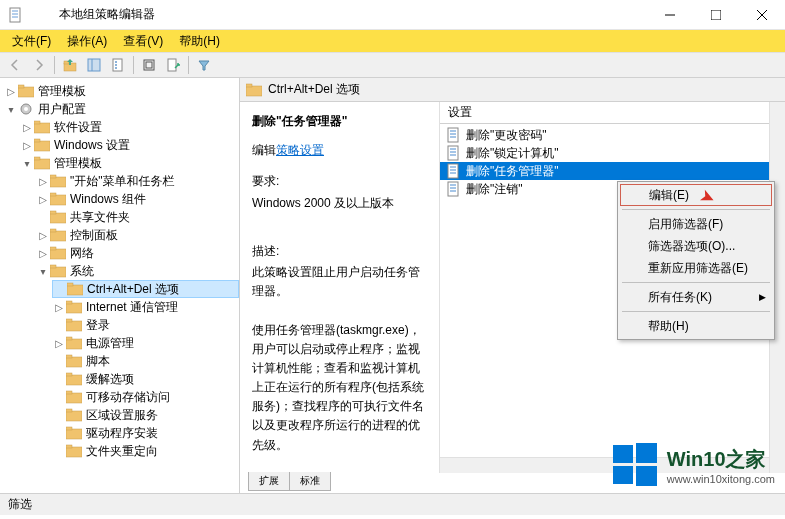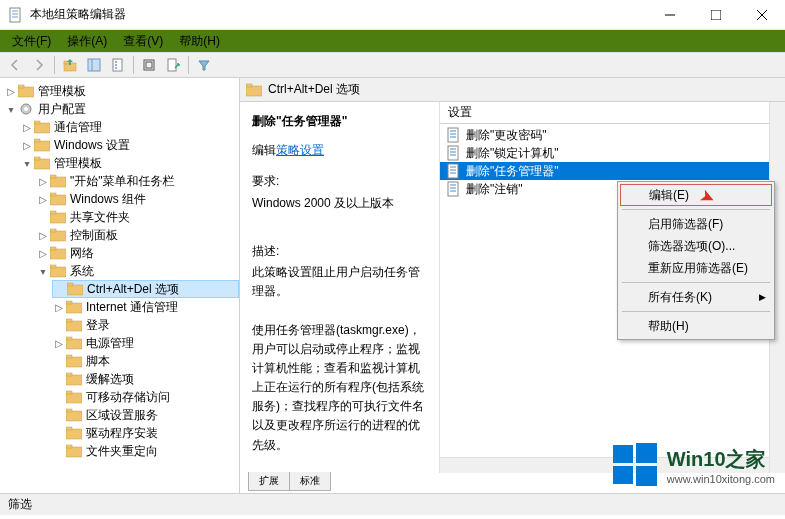--- a/index.html
+++ b/index.html
@@ -1,26 +1,26 @@
 <!DOCTYPE html>
 <html><head>
 <meta charset="utf-8">
 <style>
 * { margin: 0; padding: 0; box-sizing: border-box; font-family: "Microsoft YaHei", "Segoe UI", sans-serif; }
 body { width: 785px; height: 519px; background: #fff; position: relative; overflow: hidden; font-size: 12px; }
 
 
-.titlebar { height: 30px; display: flex; align-items: center; border-bottom: 1px solid #e5e5e5; padding-left: 8px; }
+.titlebar { height: 30px; display: flex; align-items: center; border-bottom: 1px solid #e5e5e5; padding-left: 8px; gap: 29px; }
 .titlebar .app-icon { width: 16px; height: 16px; margin-right: 6px; }
 .titlebar .title { flex: 1; font-size: 12px; }
 .titlebar .win-controls { display: flex; }
 .titlebar .win-btn { width: 46px; height: 30px; display: flex; align-items: center; justify-content: center; }
 
 
-.menubar { height: 22px; display: flex; align-items: center; padding: 0 4px; background: #4d7c0f; font-size: 12px; }
+.menubar { height: 22px; display: flex; align-items: center; padding: 0 4px; background: #fde047; font-size: 12px; }
 .menubar .menu-item { padding: 2px 8px; cursor: default; }
 
 
 .toolbar { height: 26px; display: flex; align-items: center; padding: 0 4px; background: #f0f0f0; border-top: 1px solid #e0e0e0; border-bottom: 1px solid #d0d0d0; gap: 2px; }
 .toolbar .tbtn { width: 22px; height: 22px; display: flex; align-items: center; justify-content: center; border-radius: 2px; }
 .toolbar .disabled { opacity: .4; }
 .toolbar .sep { width: 1px; height: 18px; background: #c0c0c0; margin: 0 2px; }
 
 
 .main { display: flex; height: 415px; }
@@ -203,21 +203,21 @@
             <span class="label">用户配置</span>
           </div>
         <ul>
           <li>
               <div class="row">
                 <span class="twisty">▷</span>
                 <svg class="folder-icon" viewBox="0 0 16 14">
                   <rect x="0" y="3" width="16" height="10" class="folder-svg"></rect>
                   <rect x="0" y="1" width="6" height="3" class="folder-svg"></rect>
                 </svg>
-                <span class="label">通信管理</span>
+                <span class="label">软件设置</span>
               </div>
             </li>
           <li>
               <div class="row">
                 <span class="twisty">▷</span>
                 <svg class="folder-icon" viewBox="0 0 16 14">
                   <rect x="0" y="3" width="16" height="10" class="folder-svg"></rect>
                   <rect x="0" y="1" width="6" height="3" class="folder-svg"></rect>
                 </svg>
                 <span class="label">Windows 设置</span>

